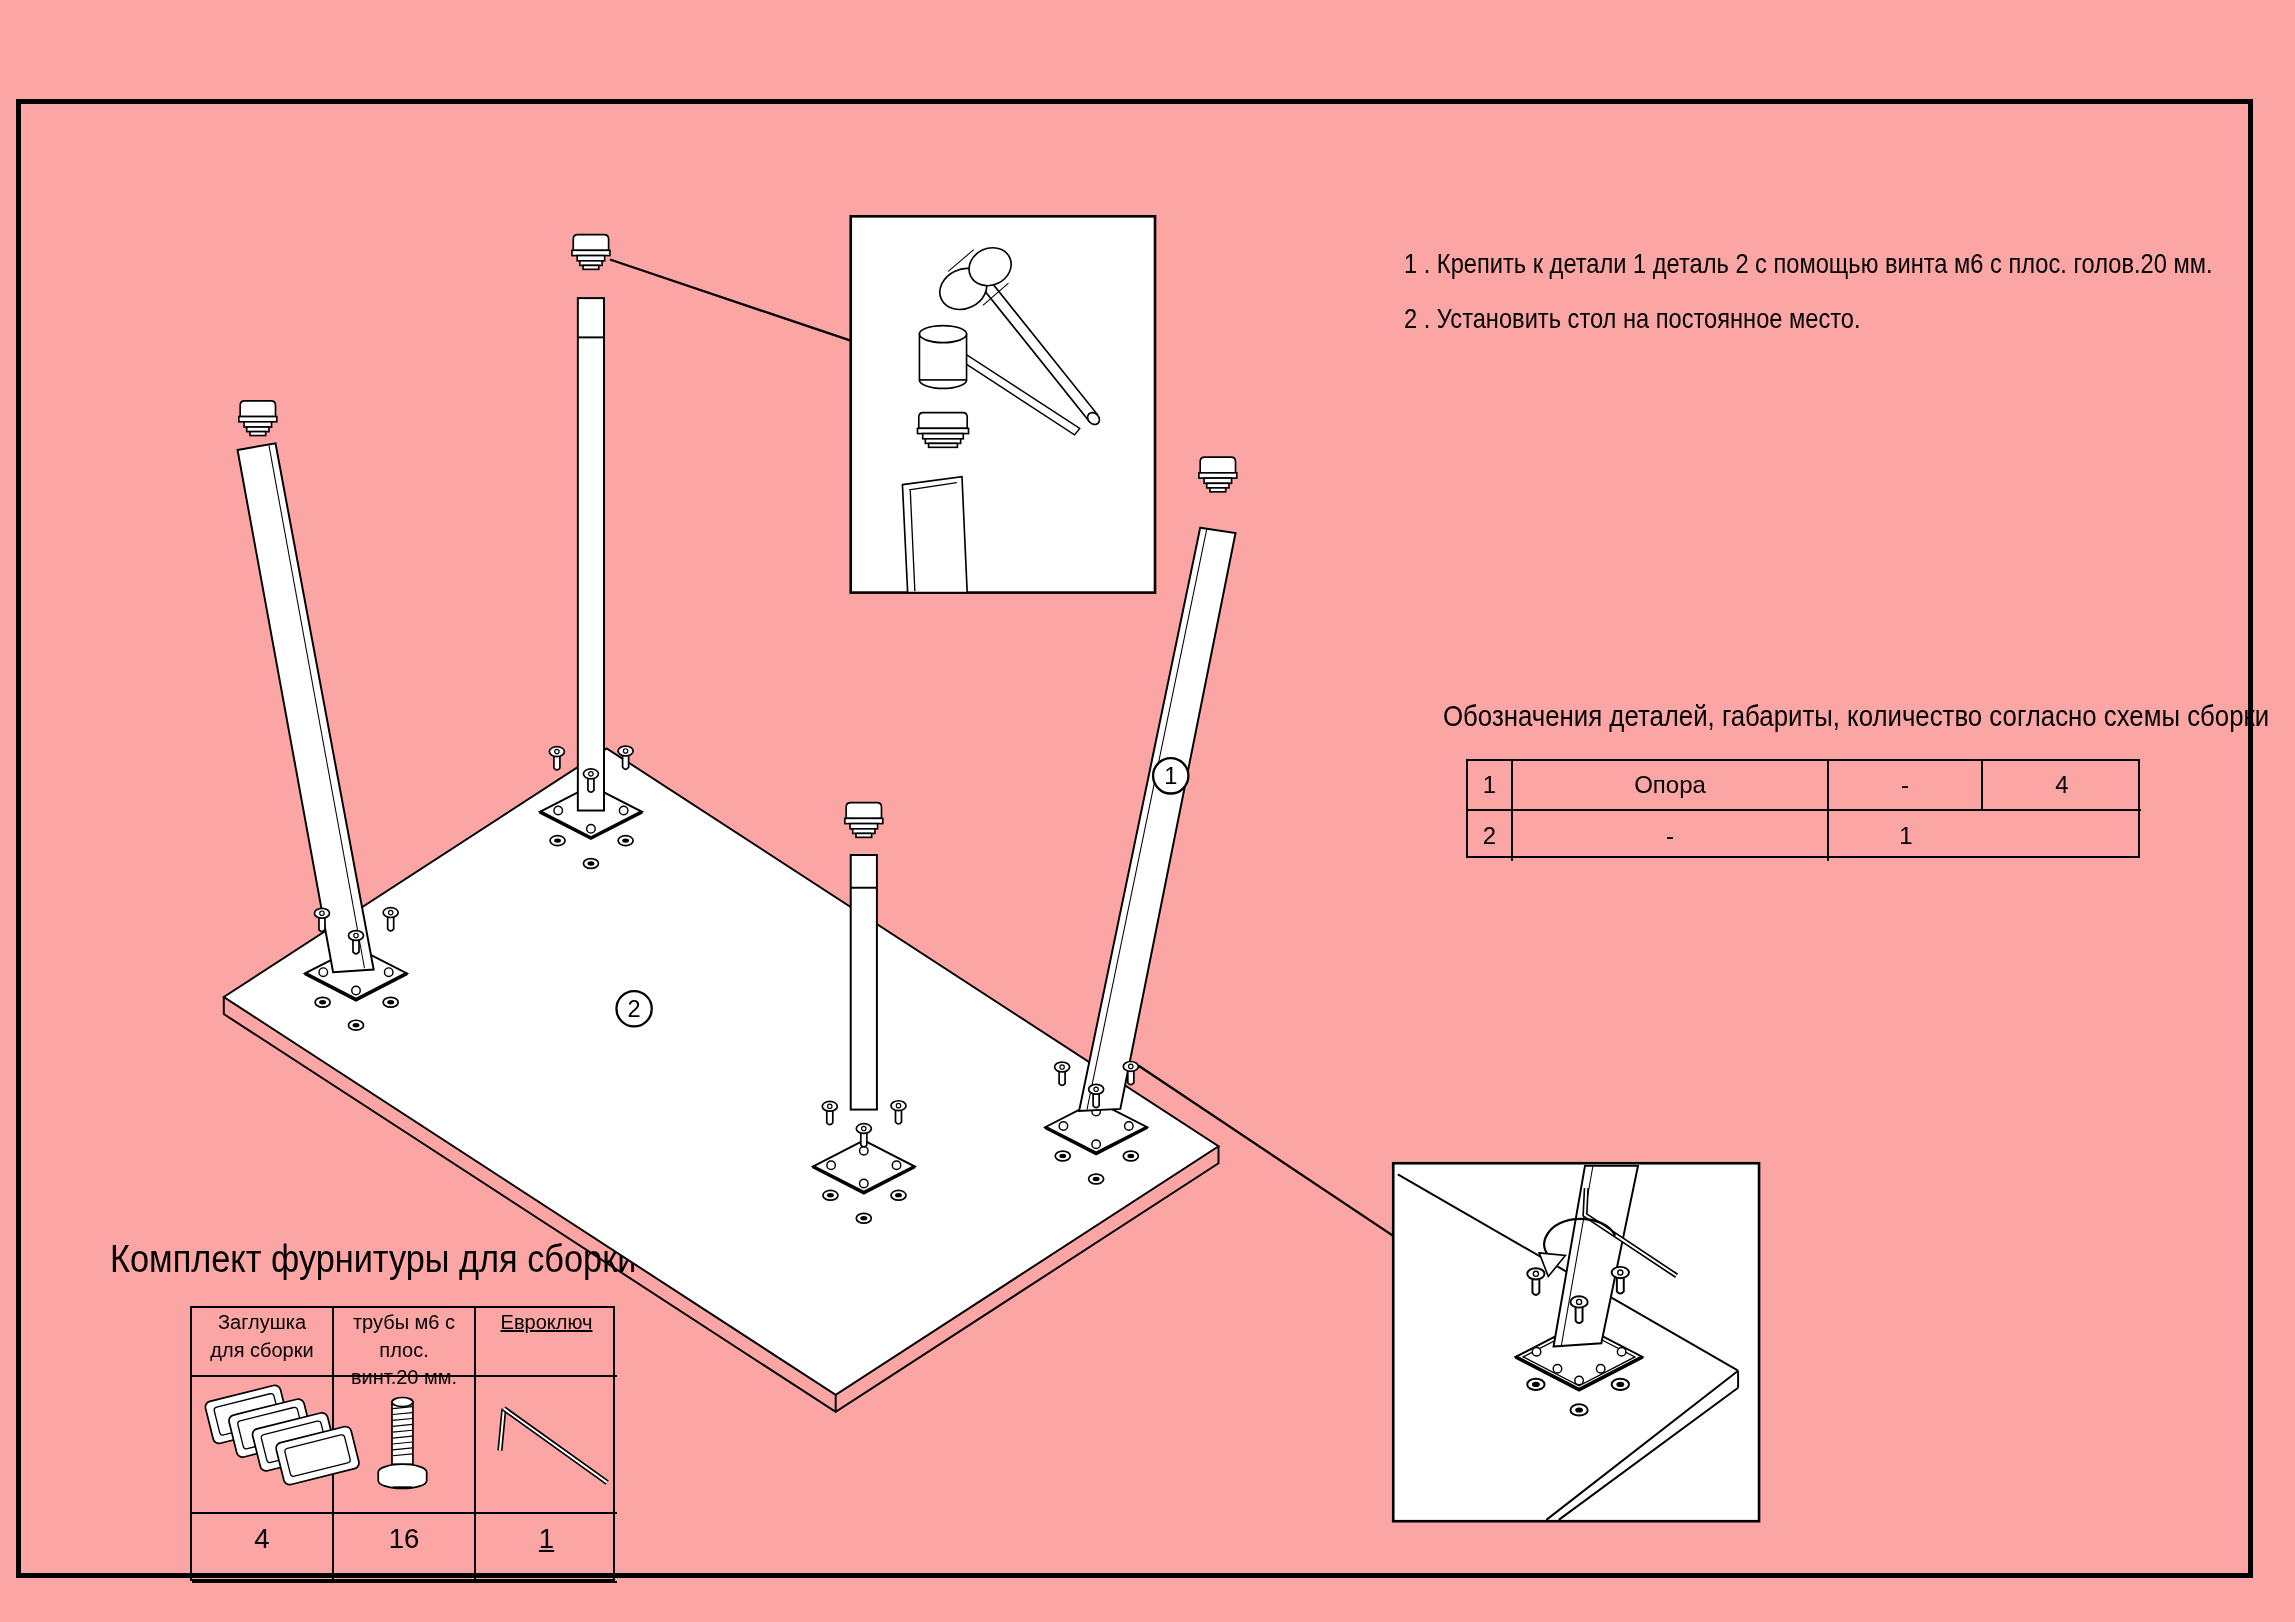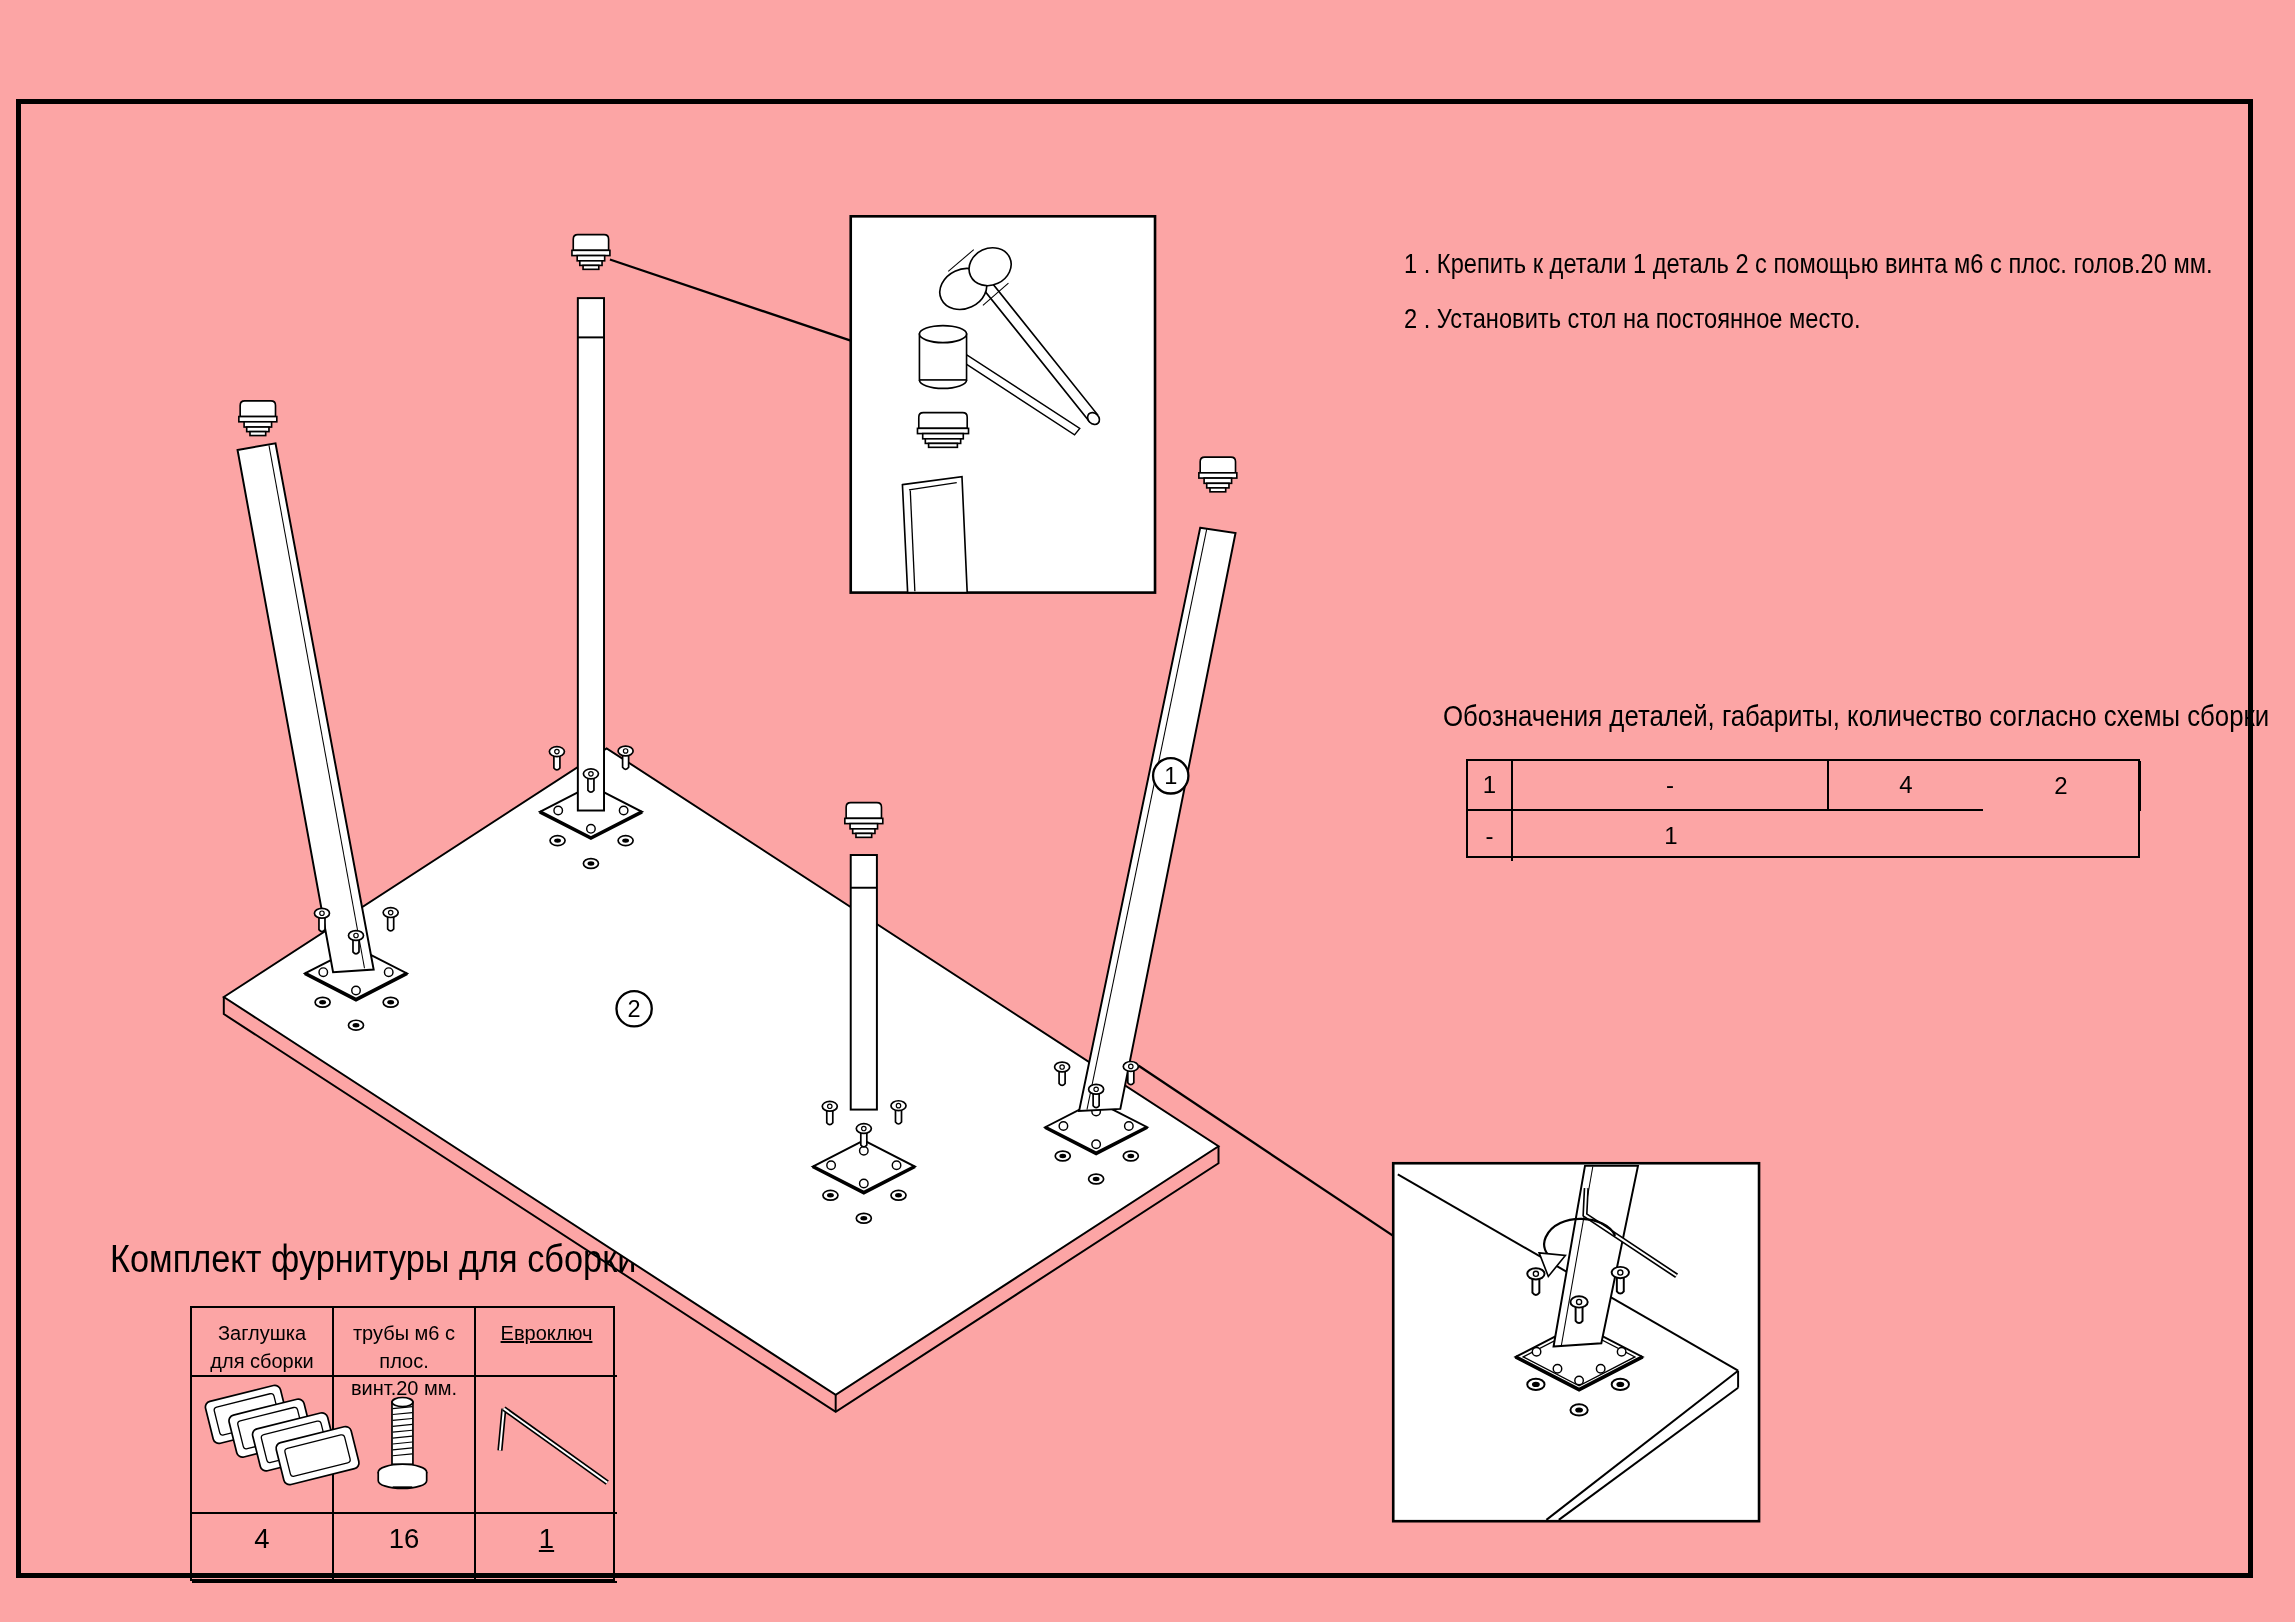--- a/index.html
+++ b/index.html
@@ -16,21 +16,21 @@
   .parts-table .cell{border-right:2px solid #000;border-bottom:2.6px solid #000;
         display:flex;align-items:center;justify-content:center;font-size:24px;box-sizing:border-box;}
   .parts-table .cell.last-col{border-right:none;}
   .parts-table .cell.last-row{border-bottom:none;}
   .hw-title{position:absolute;left:110px;top:1237px;font-size:39px;white-space:nowrap;transform:scaleX(0.88);transform-origin:0 0;}
   .hw-table{position:absolute;left:190px;top:1306px;width:425px;height:275px;
         display:grid;grid-template-columns:142px 142px 141px;grid-template-rows:69px 137px 69px;
         border:2.6px solid #000;box-sizing:border-box;}
   .hw-table .cell{border-right:2.6px solid #000;border-bottom:2.6px solid #000;box-sizing:border-box;
         display:flex;flex-direction:column;align-items:center;justify-content:flex-start;
-        font-size:20px;line-height:27.5px;padding-top:12px;text-align:center;}
+        font-size:20px;line-height:27.5px;padding-top:1px;text-align:center;}
   .hw-table .cell.last-col{border-right:none;text-decoration:underline;}
   .hw-table .qty{font-size:27.5px;padding-top:10.5px;}
   .hw-table .iconcell{padding:0;}
   svg.art{position:absolute;left:0;top:0;pointer-events:none;}
   svg text{font-family:"Liberation Sans","DejaVu Sans",sans-serif;}
 </style>
 </head>
 <body>
 
 <div class="page">
@@ -39,20 +39,21 @@
 
   <div class="instructions narrow">
     <div>1 . Крепить к детали 1 деталь 2 с помощью винта м6 с плос. голов.20 мм.</div>
     <div>2 . Установить стол на постоянное место.</div>
   </div>
 
   <div class="parts-title narrow">Обозначения деталей, габариты, количество согласно схемы сборки</div>
 
   <div class="parts-table">
     <div class="cell">1</div>
+    <div class="cell">Опора</div>
     <div class="cell">-</div>
     <div class="cell last-col">4</div>
     <div class="cell last-row">2</div>
     <div class="cell last-row">-</div>
     <div class="cell last-row last-col">1</div>
   </div>
 
   <div class="hw-title">Комплект фурнитуры для сборки стола</div>
 
   <div class="hw-table">

